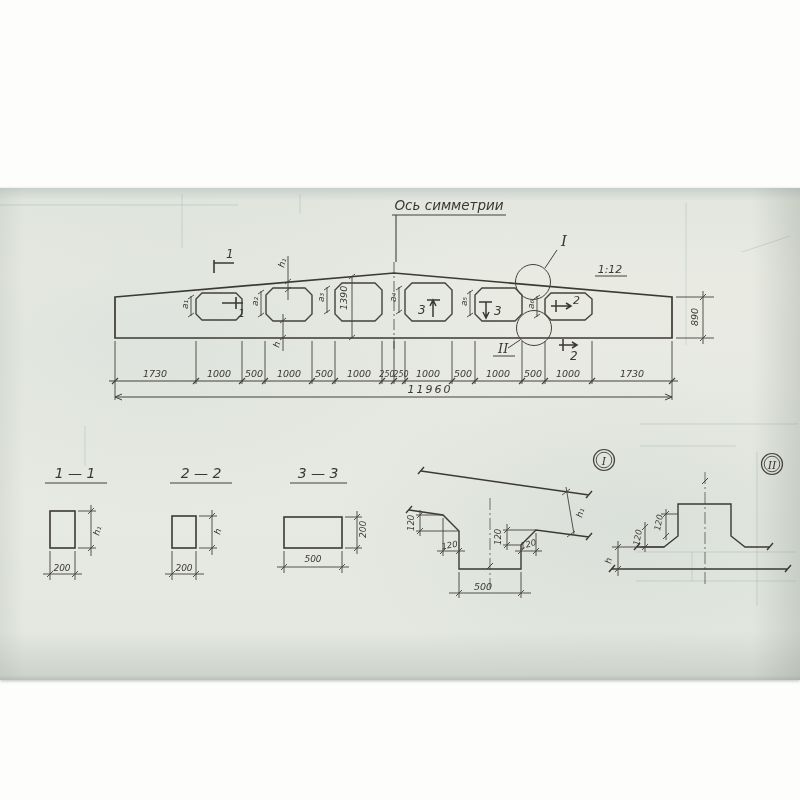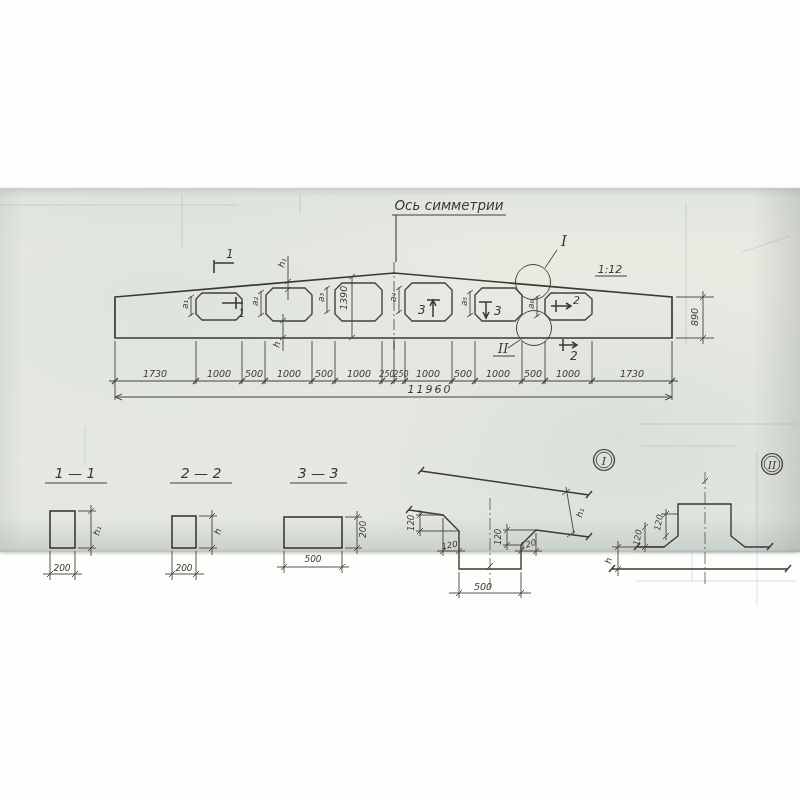--- a/index.html
+++ b/index.html
@@ -5,21 +5,21 @@
   html,body{margin:0;padding:0;}
   body{
     width:800px;height:800px;
     background:#ffffff;
     font-family:"DejaVu Sans", sans-serif;
     position:relative;
     overflow:hidden;
   }
   .page{position:absolute;inset:0;background:#fdfdfc;}
   .paper{
-    position:absolute;left:0;top:188px;width:800px;height:364px;
+    position:absolute;left:0;top:188px;width:800px;height:492px;
     background:
       radial-gradient(ellipse 500px 260px at 20% 30%, rgba(190,205,205,0.25), rgba(0,0,0,0) 70%),
       radial-gradient(ellipse 420px 240px at 78% 68%, rgba(175,190,190,0.22), rgba(0,0,0,0) 70%),
       linear-gradient(90deg, rgba(160,168,158,0.18) 0%, rgba(0,0,0,0) 3%, rgba(0,0,0,0) 94%, rgba(140,148,138,0.30) 100%),
       linear-gradient(180deg, #c9d0cc 0%, #e2e6de 2.5%, #e9ebe3 18%, #e7eae2 55%, #e4e8e0 90%, #cdd3cc 99%, #b9c0ba 100%);
     box-shadow:0 1px 3px rgba(90,100,95,0.4);
   }
   svg{position:absolute;left:0;top:0;}
   svg text{fill:#3b3831;}
   .ink{stroke:#44413a;fill:none;}

